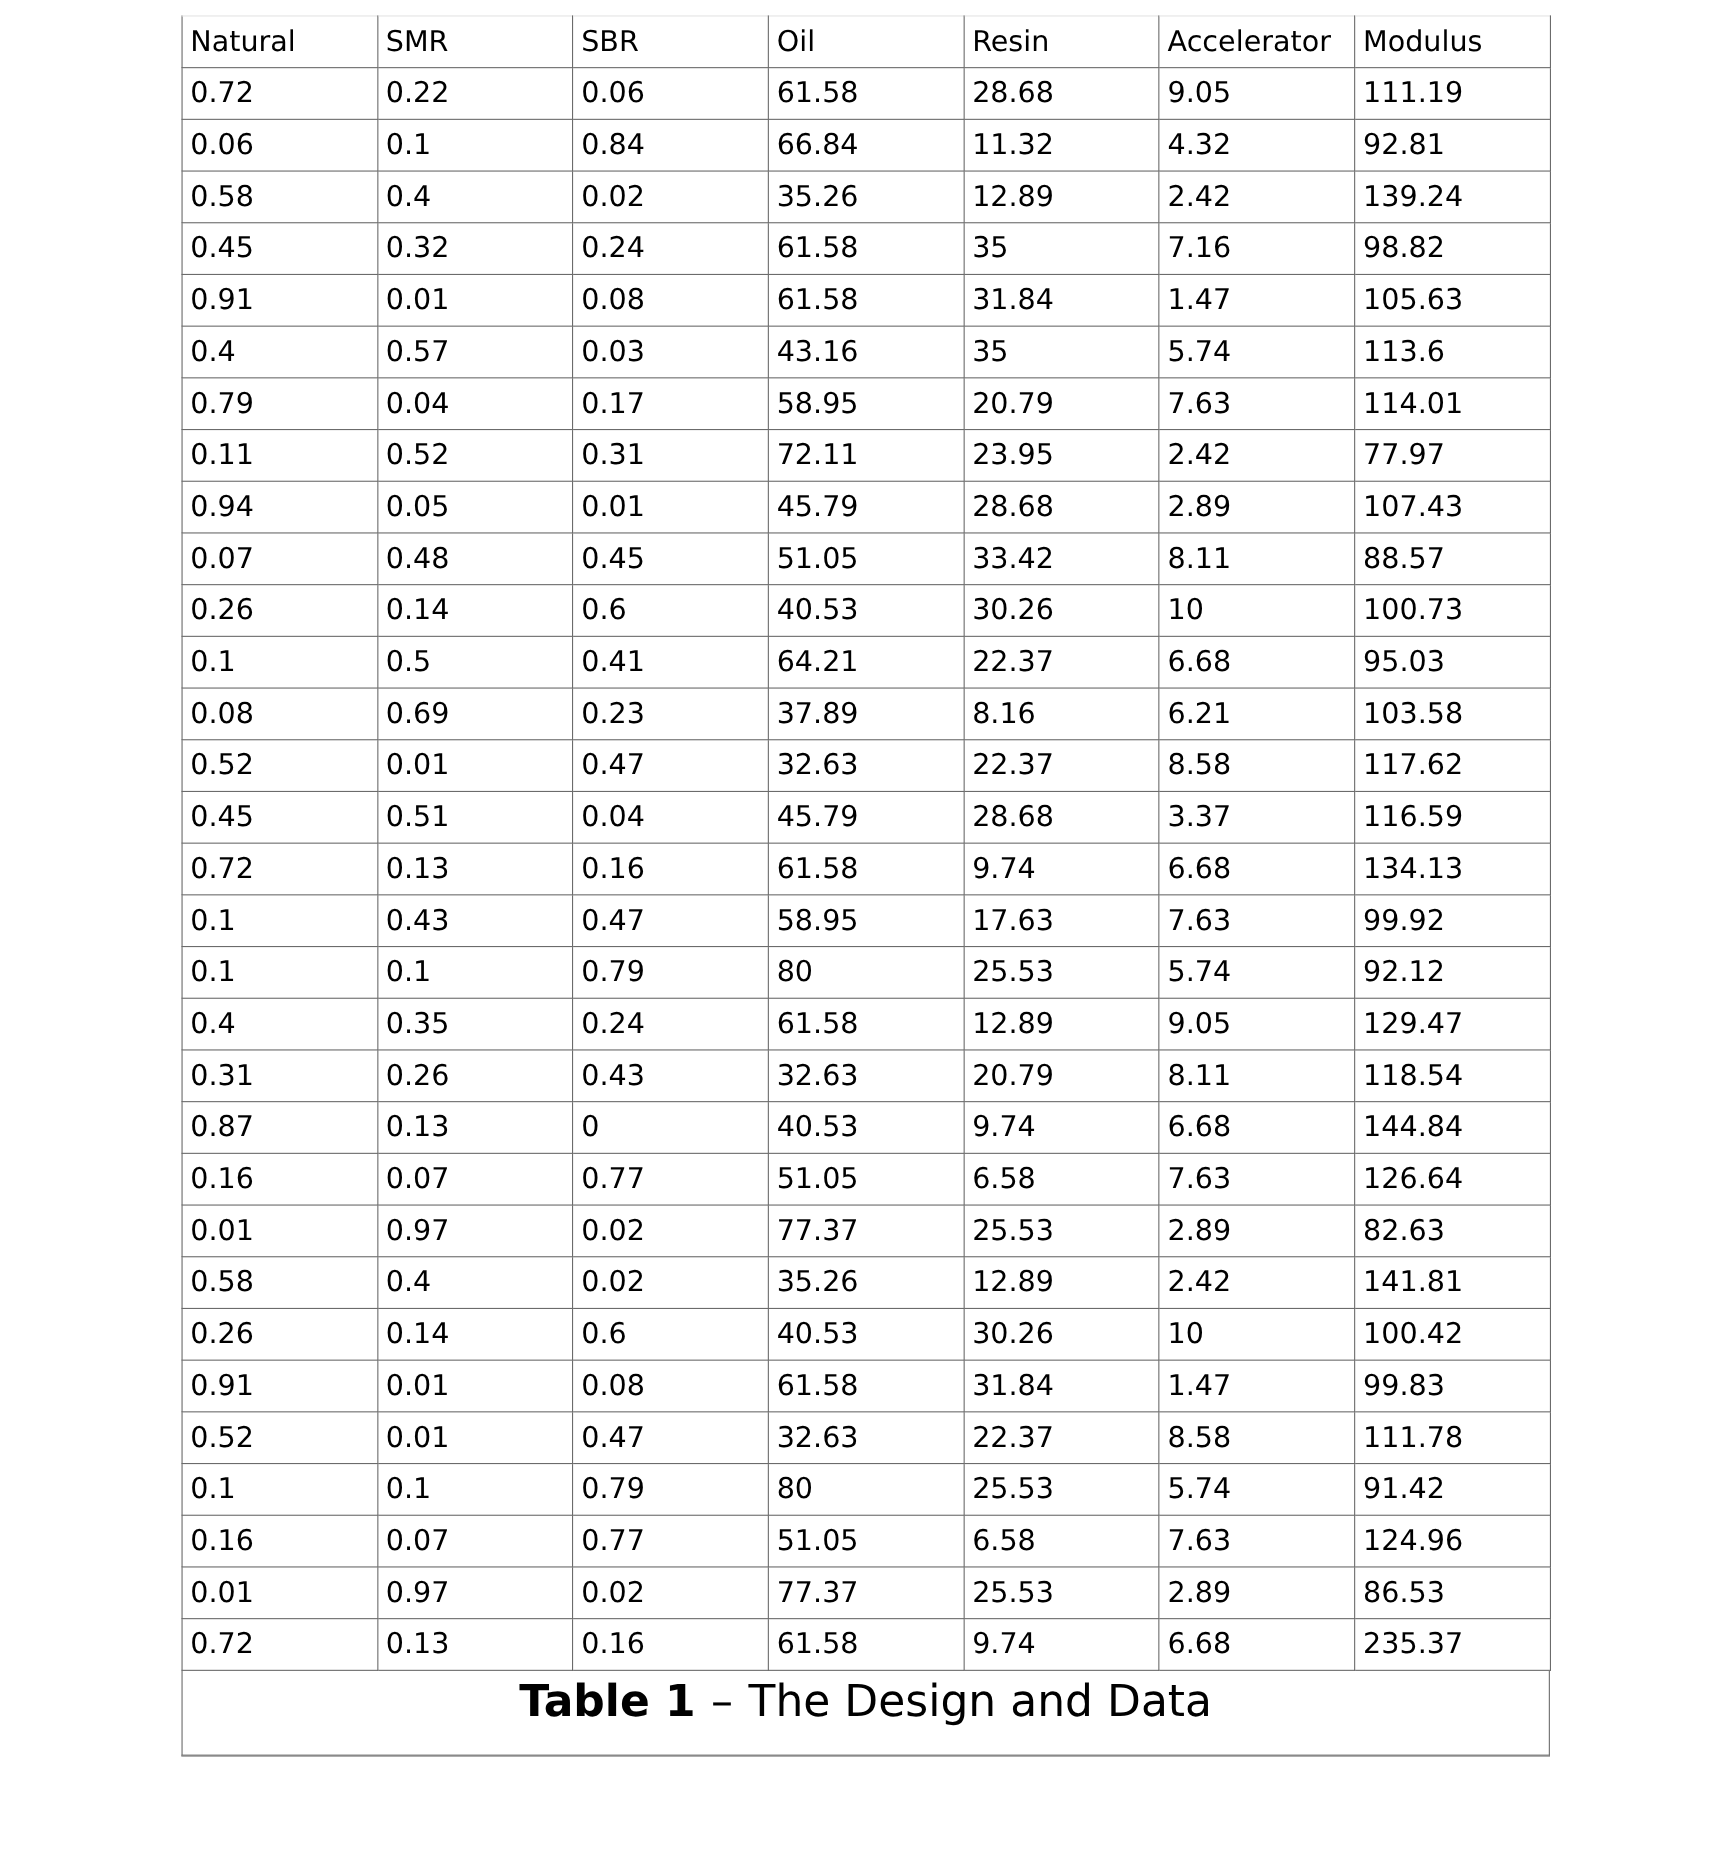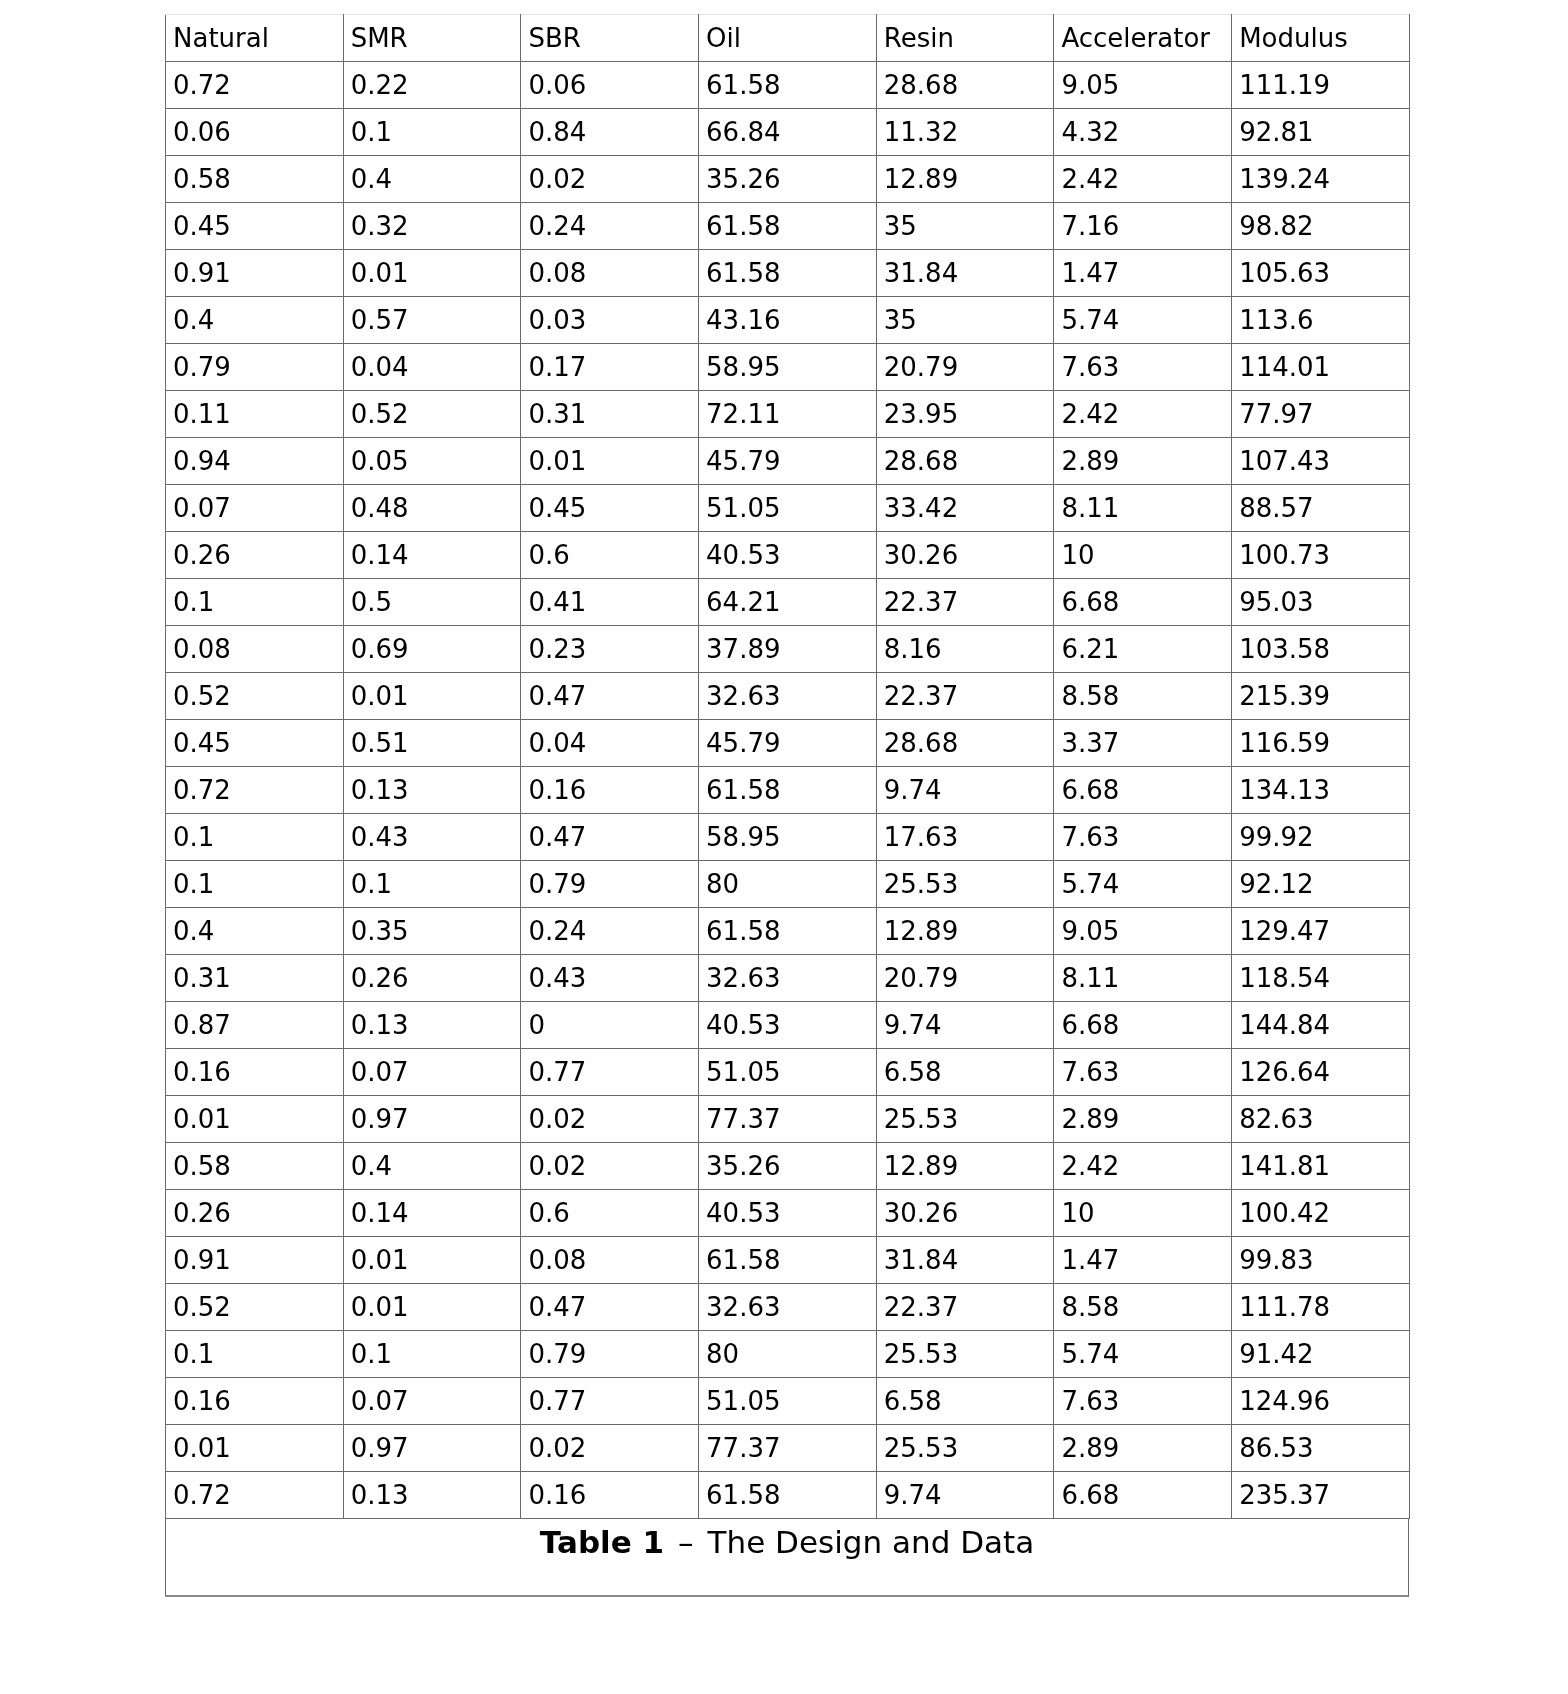--- a/index.html
+++ b/index.html
@@ -47,21 +47,21 @@
       border: 1.5px solid #6b6b6b;
       border-top: none;
       border-bottom: 2px solid #8a8a8a;
       height: 78px;
       text-align: center;
       position: relative;
       box-sizing: border-box;
     }
     .caption-line {
       padding-top: 8px;
-      font-size: 31px;
+      font-size: 40px;
       line-height: 1;
       white-space: nowrap;
     }
     .caption-label {
       font-weight: bold;
     }
     .caption-sep {
       margin: 0 14px;
     }
   </style>
@@ -208,21 +208,21 @@
           <td>6.21</td>
           <td>103.58</td>
         </tr>
         <tr>
           <td>0.52</td>
           <td>0.01</td>
           <td>0.47</td>
           <td>32.63</td>
           <td>22.37</td>
           <td>8.58</td>
-          <td>215.39</td>
+          <td>117.62</td>
         </tr>
         <tr>
           <td>0.45</td>
           <td>0.51</td>
           <td>0.04</td>
           <td>45.79</td>
           <td>28.68</td>
           <td>3.37</td>
           <td>116.59</td>
         </tr>

